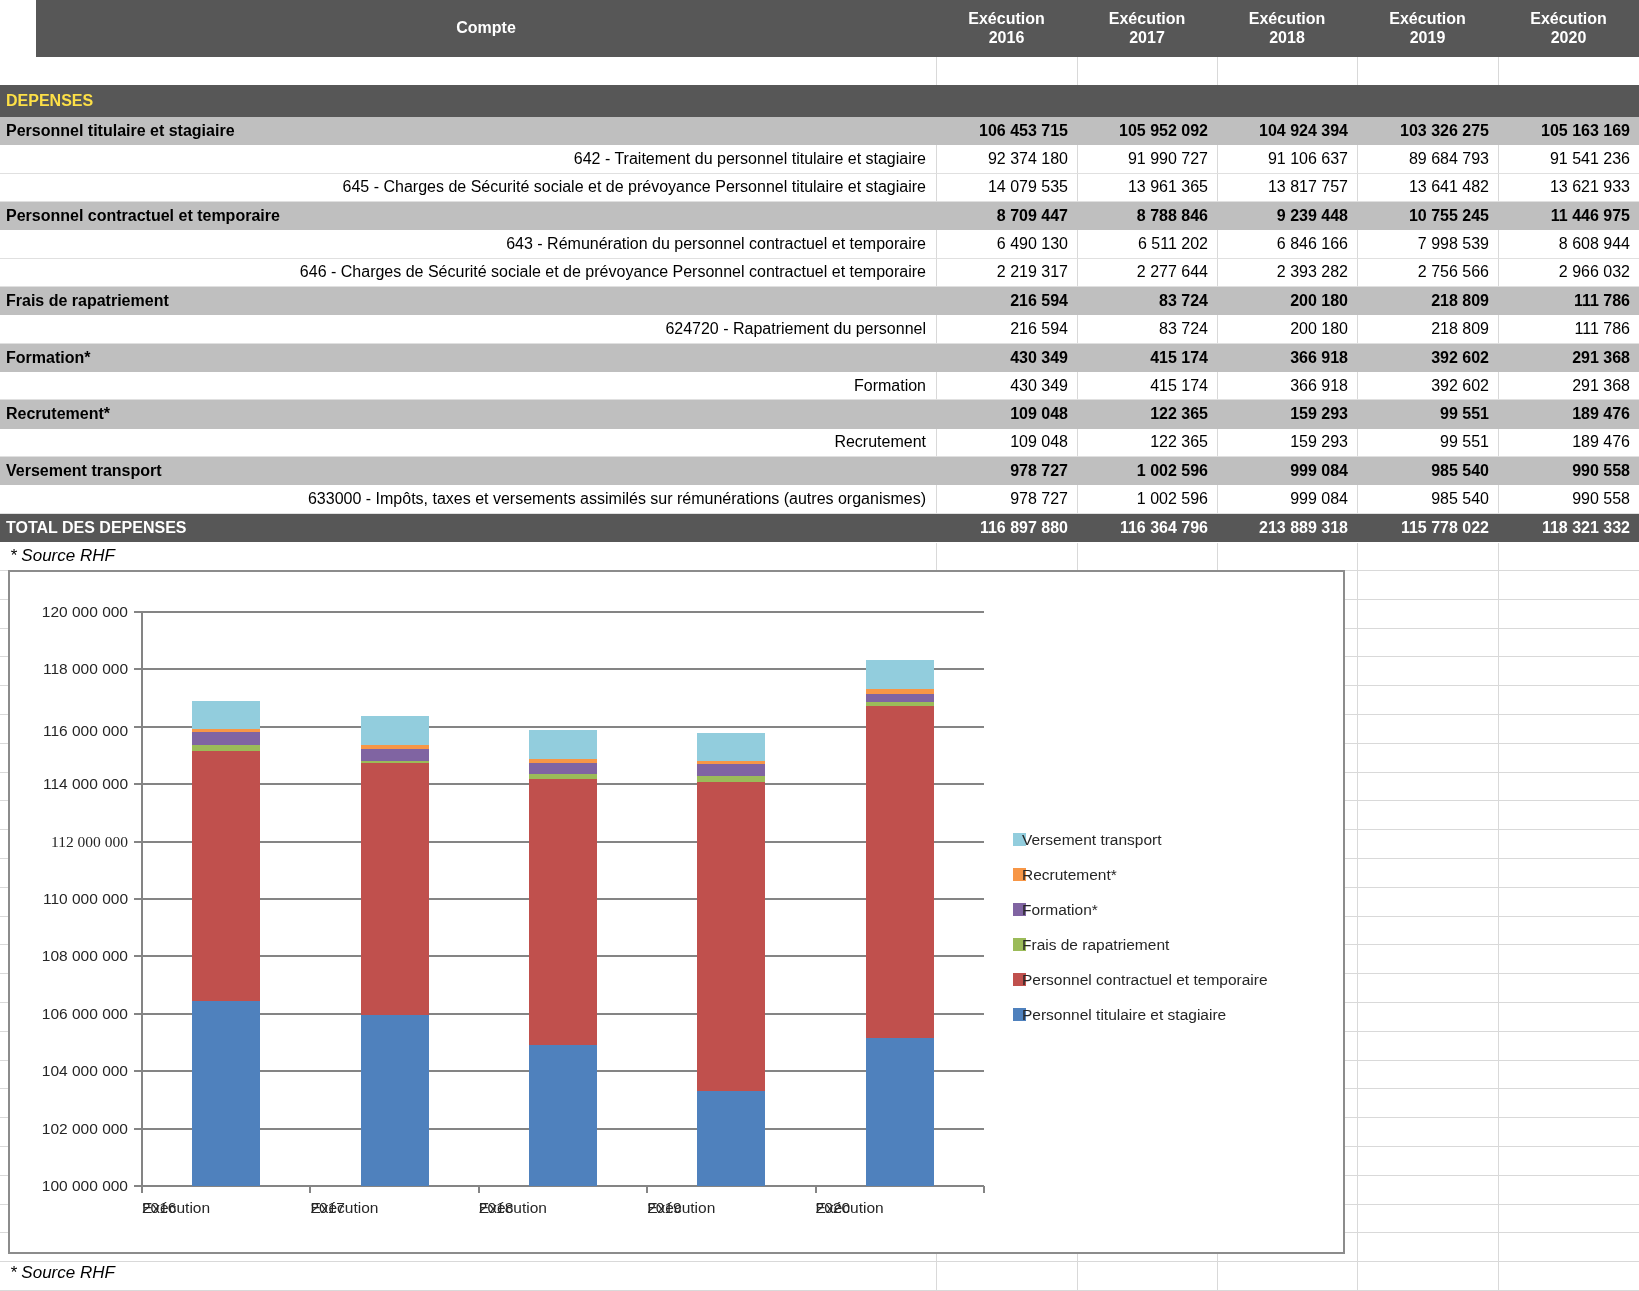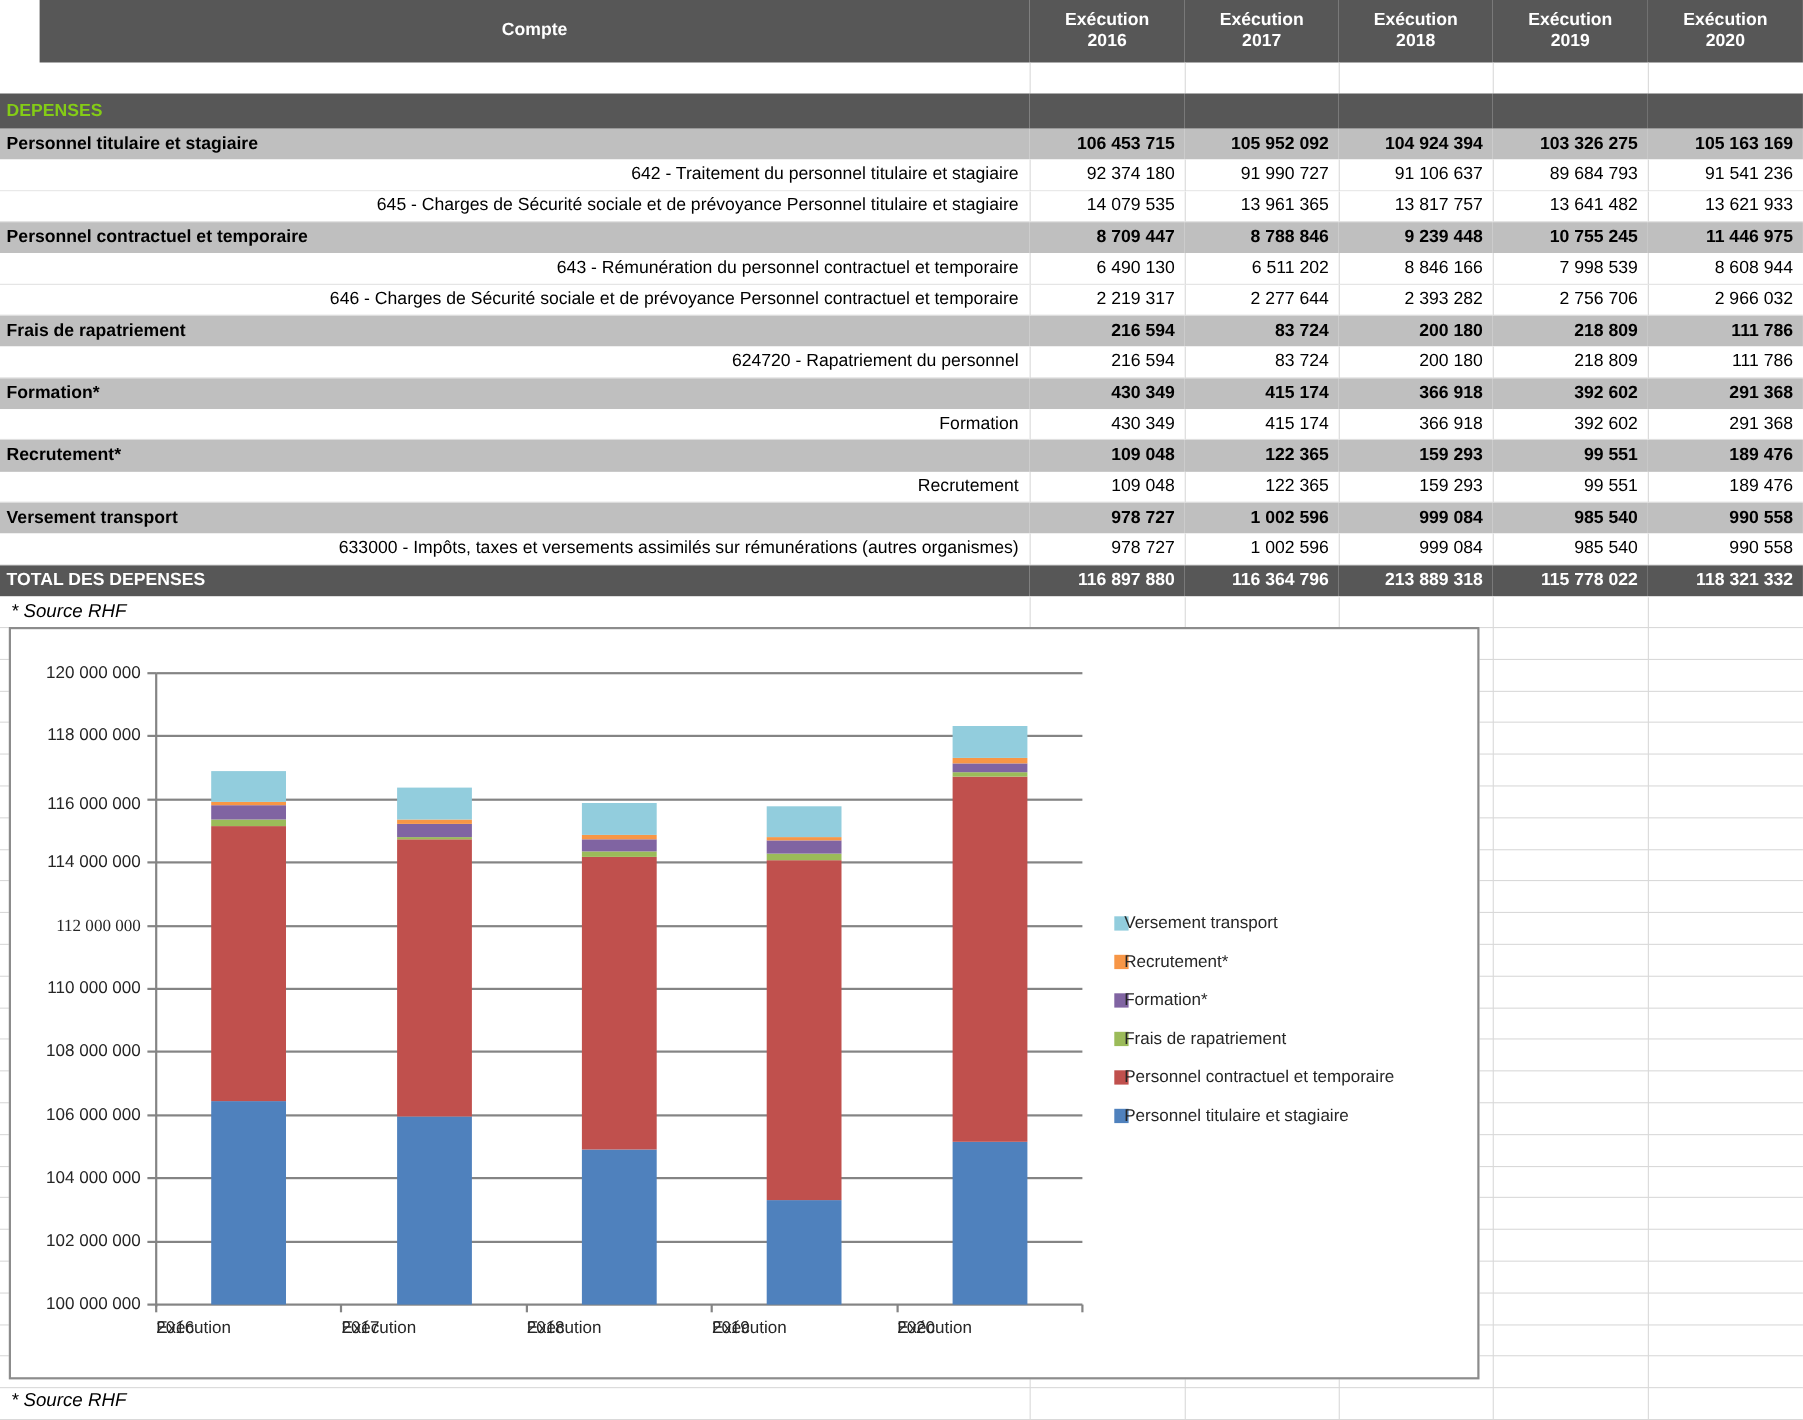--- a/index.html
+++ b/index.html
@@ -17,21 +17,21 @@
     display:grid;
     grid-template-columns:936px 141px 140px 140px 141px 141px;
     grid-template-rows:57px 28px 32px repeat(14,28.35px) 28.5px;
   }
   #xtable .c{display:flex;align-items:center;box-sizing:border-box;font-size:16px;line-height:1.15;}
   .hdr{background:#575757;color:#fff;font-weight:bold;justify-content:center;text-align:center;}
   .hdr.hlabel{font-size:17px;margin-left:36px;}
   .hdr .two{display:block;}
   .row-blank{background:#fff;}
   .row-blank.val{border-left:1px solid #d9d9d9;}
-  .row-section{background:#575757;color:#84cc16;font-weight:bold;font-size:17px;}
+  .row-section{background:#575757;color:#fde047;font-weight:bold;font-size:17px;}
   .row-section.lbl{padding-left:6px;}
   .row-category{background:#bfbfbf;font-weight:bold;}
   .row-category.lbl{padding-left:6px;}
   .row-detail{background:#fff;border-bottom:1px solid #e0e0e0;}
   .row-detail.lbl{justify-content:flex-end;text-align:right;padding-right:10px;}
   .row-detail.val{border-left:1px solid #d9d9d9;}
   .row-total{background:#575757;color:#fff;font-weight:bold;}
   .row-total.lbl{padding-left:6px;font-size:16.5px;}
   .val{justify-content:flex-end;text-align:right;padding-right:9px;}
   
@@ -156,28 +156,28 @@
     <div class="c val row-detail">13 621 933</div>
     <div class="c lbl row-category">Personnel contractuel et temporaire</div>
     <div class="c val row-category">8 709 447</div>
     <div class="c val row-category">8 788 846</div>
     <div class="c val row-category">9 239 448</div>
     <div class="c val row-category">10 755 245</div>
     <div class="c val row-category">11 446 975</div>
     <div class="c lbl row-detail">643 - Rémunération du personnel contractuel et temporaire</div>
     <div class="c val row-detail">6 490 130</div>
     <div class="c val row-detail">6 511 202</div>
-    <div class="c val row-detail">8 846 166</div>
+    <div class="c val row-detail">6 846 166</div>
     <div class="c val row-detail">7 998 539</div>
     <div class="c val row-detail">8 608 944</div>
     <div class="c lbl row-detail">646 - Charges de Sécurité sociale et de prévoyance Personnel contractuel et temporaire</div>
     <div class="c val row-detail">2 219 317</div>
     <div class="c val row-detail">2 277 644</div>
     <div class="c val row-detail">2 393 282</div>
-    <div class="c val row-detail">2 756 706</div>
+    <div class="c val row-detail">2 756 566</div>
     <div class="c val row-detail">2 966 032</div>
     <div class="c lbl row-category">Frais de rapatriement</div>
     <div class="c val row-category">216 594</div>
     <div class="c val row-category">83 724</div>
     <div class="c val row-category">200 180</div>
     <div class="c val row-category">218 809</div>
     <div class="c val row-category">111 786</div>
     <div class="c lbl row-detail">624720 - Rapatriement du personnel</div>
     <div class="c val row-detail">216 594</div>
     <div class="c val row-detail">83 724</div>

